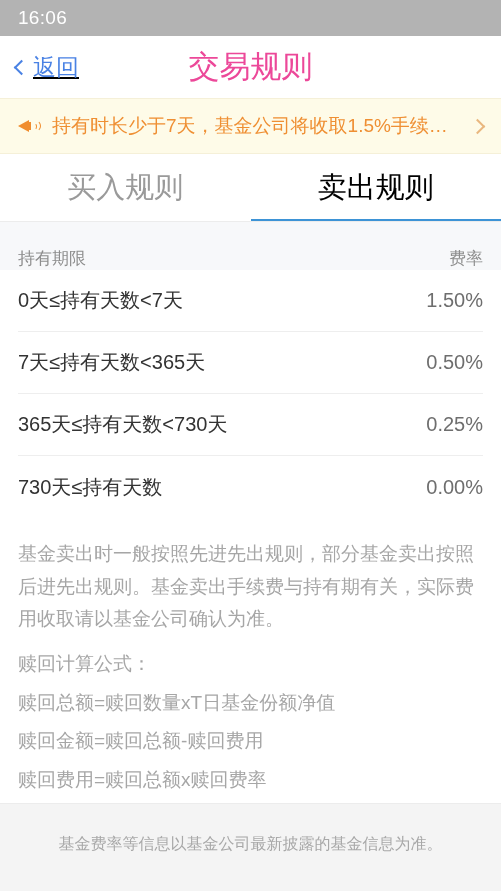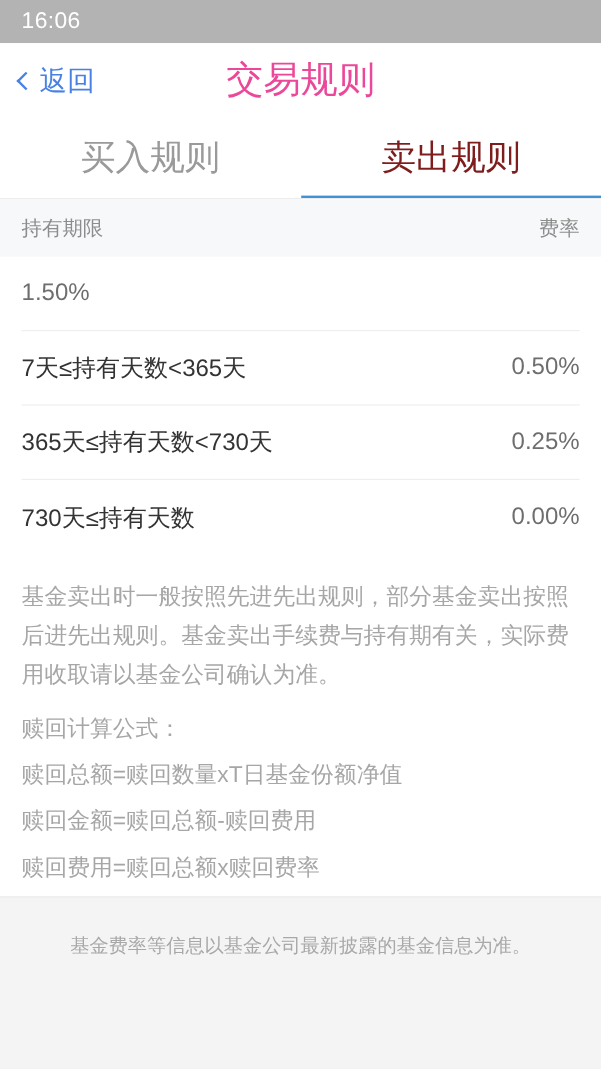--- a/index.html
+++ b/index.html
@@ -35,21 +35,21 @@
   .wifi-ico { width:18px; height:14px; position:relative; }
   .wifi-ico span { position:absolute; left:50%; transform:translateX(-50%); border:2px solid #fff; border-bottom-color:transparent; border-left-color:transparent; border-right-color:transparent; border-radius:50%; }
   .wifi-ico span.w1 { width:18px; height:18px; top:0; }
   .wifi-ico span.w2 { width:11px; height:11px; top:4px; }
   .wifi-ico span.w3 { width:4px;  height:4px;  top:8px; border-bottom-color:#fff; border-left-color:#fff; border-right-color:#fff; }
   .batt { border:1.8px solid #fff; border-radius:7px; height:16px; min-width:30px; padding:0 5px;
           display:flex; align-items:center; justify-content:center; font-size:12px; position:relative; }
   .batt:after { content:""; position:absolute; right:-4px; top:4px; width:2.5px; height:7px; background:#fff; border-radius:0 2px 2px 0; }
 
   
-  .navbar { height:62px; background:#fff; display:flex; align-items:center; position:relative; flex:0 0 auto; }
+  .navbar { height:62px; background:#fff; display:flex; align-items:center; position:relative; flex:0 0 auto;text-decoration:underline; }
   .back-btn { display:flex; align-items:center; gap:6px; padding:0 16px; color:#4a82e4; cursor:pointer; }
   .chev-left { width:11px; height:11px; border-left:2.4px solid #4a82e4; border-bottom:2.4px solid #4a82e4; transform:rotate(45deg); }
   .back-label { font-size:23px; }
   .nav-title { position:absolute; left:0; right:0; text-align:center; font-size:31px; color:#ec4899; pointer-events:none; }
 
   
   .banner {
     background:#fefbe8; border-top:1px solid #f5f0d8; border-bottom:1px solid #f5f0d8;
     height:56px; display:flex; align-items:center; padding:0 14px 0 18px; gap:12px; cursor:pointer; flex:0 0 auto;
   }
@@ -64,25 +64,25 @@
   .banner-text {
     flex:1 1 auto; color:#ef8f33; font-size:19px; white-space:nowrap; overflow:hidden; text-overflow:ellipsis;
   }
   .chev-right { width:11px; height:11px; border-right:2px solid #e9b77f; border-top:2px solid #e9b77f;
     transform:rotate(45deg); flex:0 0 auto; margin-right:4px; }
 
   
   .tabs { display:flex; height:68px; background:#fff; border-bottom:1px solid #ececec; flex:0 0 auto; }
   .tab { flex:1; display:flex; align-items:center; justify-content:center; font-size:29px;
          color:#9a9a9a; position:relative; cursor:pointer; }
-  .tab.active { color:#7f1d1d; }
+  .tab.active { color:#000000; }
   .tab.active:after { content:""; position:absolute; left:0; right:0; bottom:0; height:2.5px; background:#3d93d6; }
 
   
-  .table-head { background:#f7f8fa; height:48px; display:flex; align-items:center;
+  .table-head { background:#f7f8fa; height:48px; display:flex; align-items:flex-end;
     justify-content:space-between; padding:0 18px; font-size:17px; color:#8d8d8d; flex:0 0 auto; }
   .rows { background:#fff; flex:0 0 auto; }
   .row { display:flex; align-items:center; justify-content:space-between;
     height:62px; margin:0 18px; border-bottom:1px solid #eeeeee; }
   .row:last-child { border-bottom:none; }
   .row .term { font-size:20px; color:#333; }
   .row .rate { font-size:20px; color:#6e6e6e; }
 
   
   .notes { background:#fff; padding:20px 18px 0 18px; flex:1 1 auto; }
@@ -105,33 +105,44 @@
   </div>
 
   <div class="navbar">
     <div class="back-btn">
       <span class="chev-left"></span>
       <span class="back-label">返回</span>
     </div>
     <div class="nav-title">交易规则</div>
   </div>
 
+  <div class="banner">
+    <span class="horn">
+      <span class="body"></span>
+        <span class="box"></span>
+      <span class="wv wv1"></span>
+        <span class="wv wv2"></span>
+    </span>
+    <span class="banner-text">持有时长少于7天，基金公司将收取1.5%手续…</span>
+    <span class="chev-right"></span>
+  </div>
 
   <div class="tabs">
     <div class="tab">买入规则</div>
     <div class="tab active">卖出规则</div>
   </div>
 
   <div class="table-head">
     <span>持有期限</span>
     <span>费率</span>
   </div>
 
   <div class="rows">
     <div class="row">
+      <span class="term">0天≤持有天数&lt;7天</span>
       <span class="rate">1.50%</span>
     </div>
     <div class="row">
       <span class="term">7天≤持有天数&lt;365天</span>
       <span class="rate">0.50%</span>
     </div>
     <div class="row">
       <span class="term">365天≤持有天数&lt;730天</span>
       <span class="rate">0.25%</span>
     </div>

